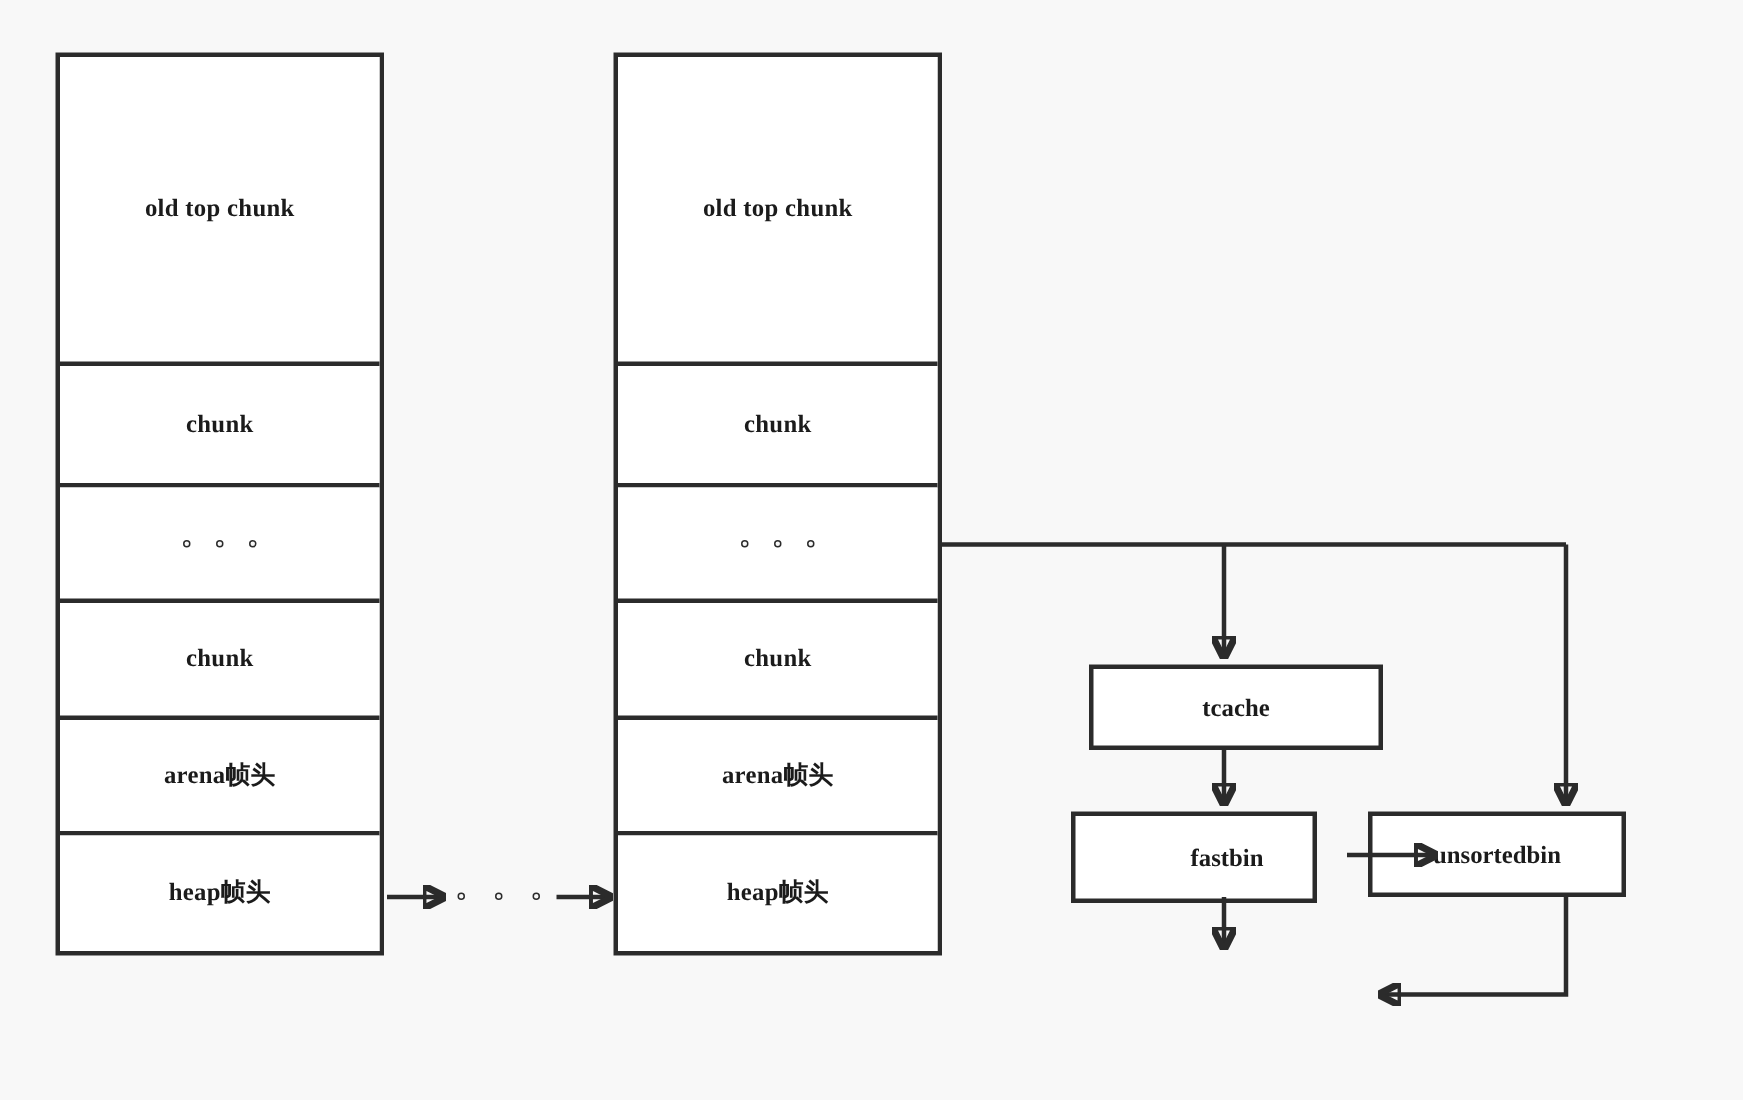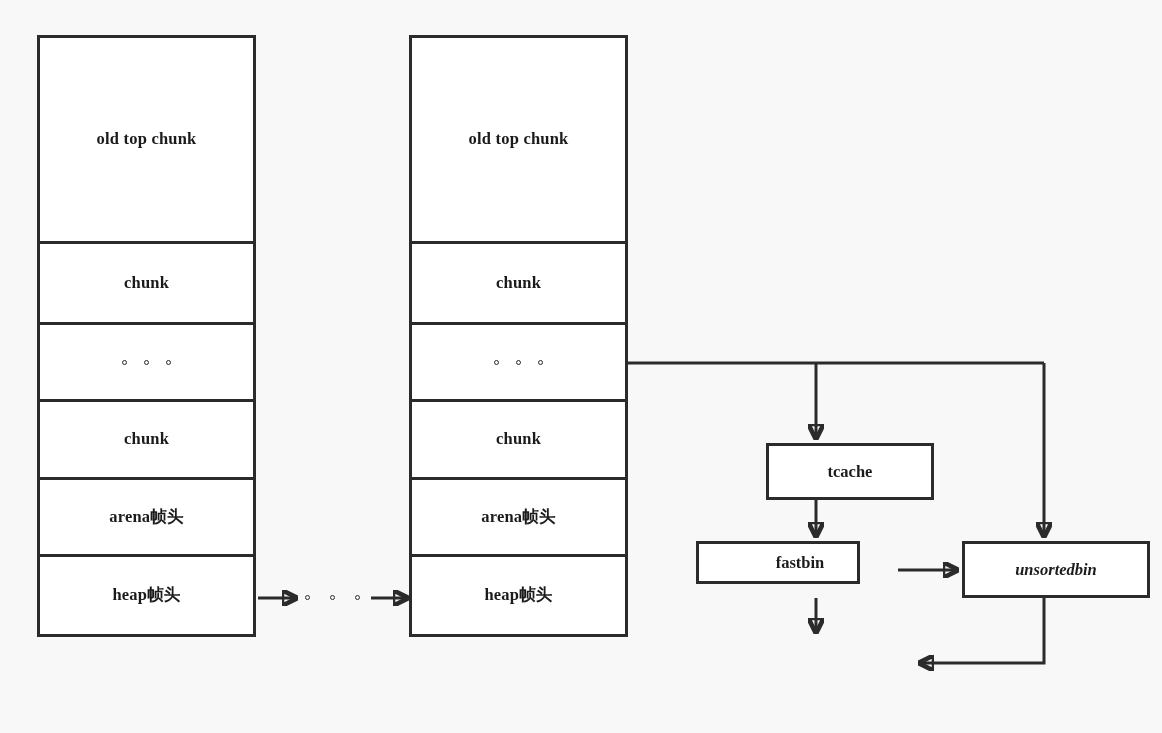--- a/index.html
+++ b/index.html
@@ -111,25 +111,25 @@
     <div class="heap-row" style="height:78px;">arena帧头</div>
     <div class="heap-row" style="height:78px;">heap帧头</div>
   </div>
 
   <div class="link-dots" style="left:305px; top:595px;">
     <span class="dot"></span>
     <span class="dot"></span>
     <span class="dot"></span>
   </div>
 
-  <div class="flow-box" style="left:766px; top:443px; width:168px; height:57px;">tcache</div>
+  <div class="flow-box" style="left:726px; top:443px; width:196px; height:57px;">tcache</div>
 
-  <div class="flow-box" style="left:696px; top:541px; width:164px; height:43px;padding-left:44px;">fastbin</div>
+  <div class="flow-box" style="left:714px; top:541px; width:164px; height:61px;padding-left:44px;">fastbin</div>
 
-  <div class="flow-box" style="left:962px; top:541px; width:188px; height:57px;font-style:italic;">unsortedbin</div>
+  <div class="flow-box" style="left:912px; top:541px; width:172px; height:57px;">unsortedbin</div>
 
 
   <svg class="edges" viewBox="0 0 1162 733">
     <defs>
       <marker id="arrow" viewBox="0 0 10 10" refX="9" refY="5" markerWidth="5.2" markerHeight="5.2" orient="auto-start-reverse">
         <path d="M 0 0 L 10 5 L 0 10 z" fill="#2b2b2b" stroke="none"></path>
       </marker>
     </defs>
 
     <line x1="258" y1="598" x2="296" y2="598" marker-end="url(#arrow)"></line>

